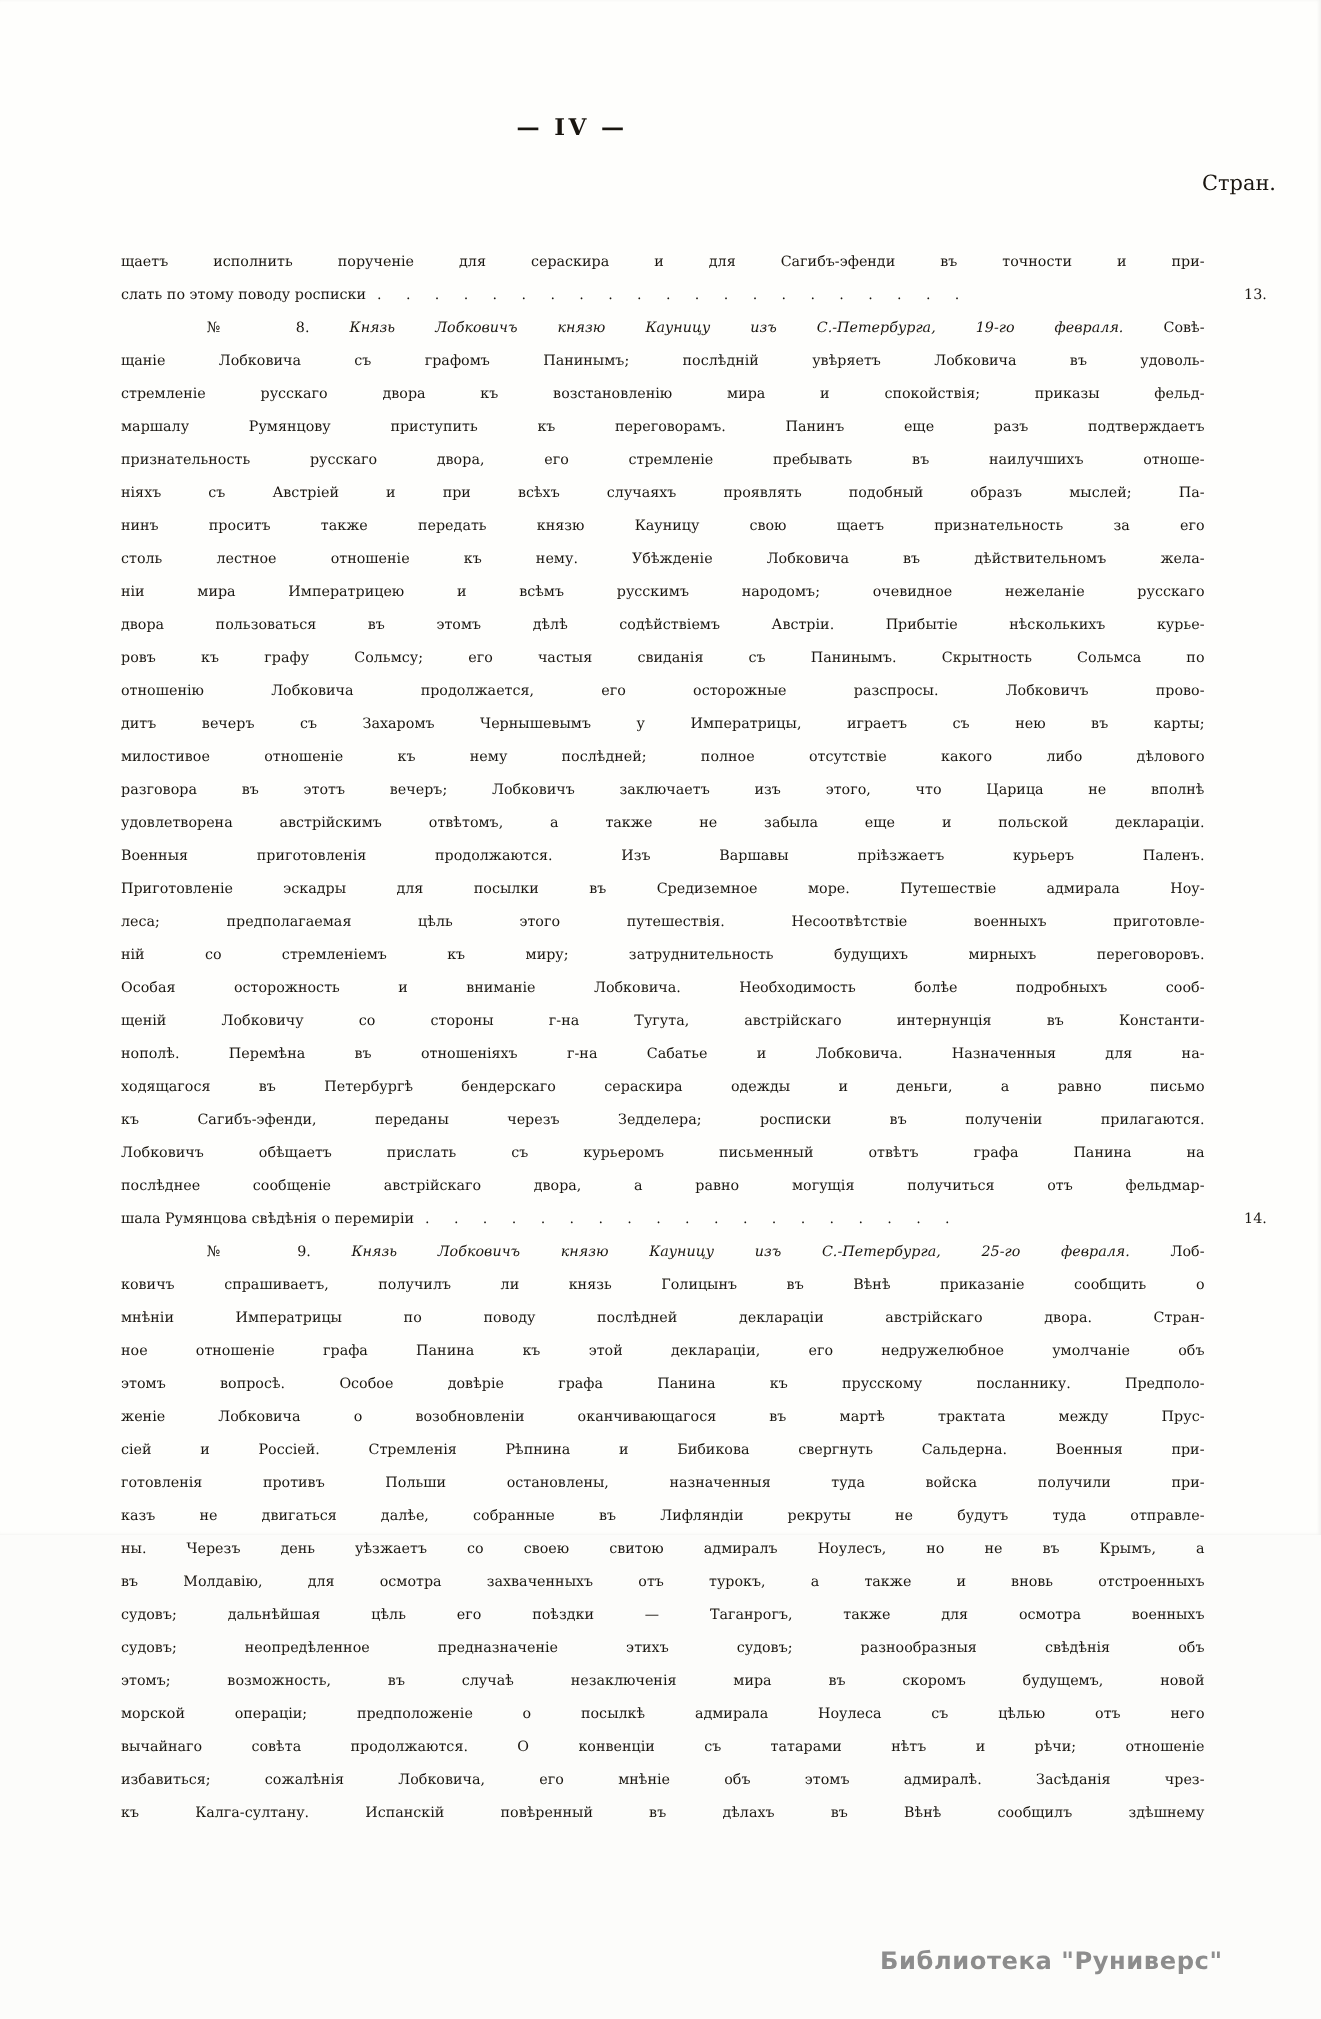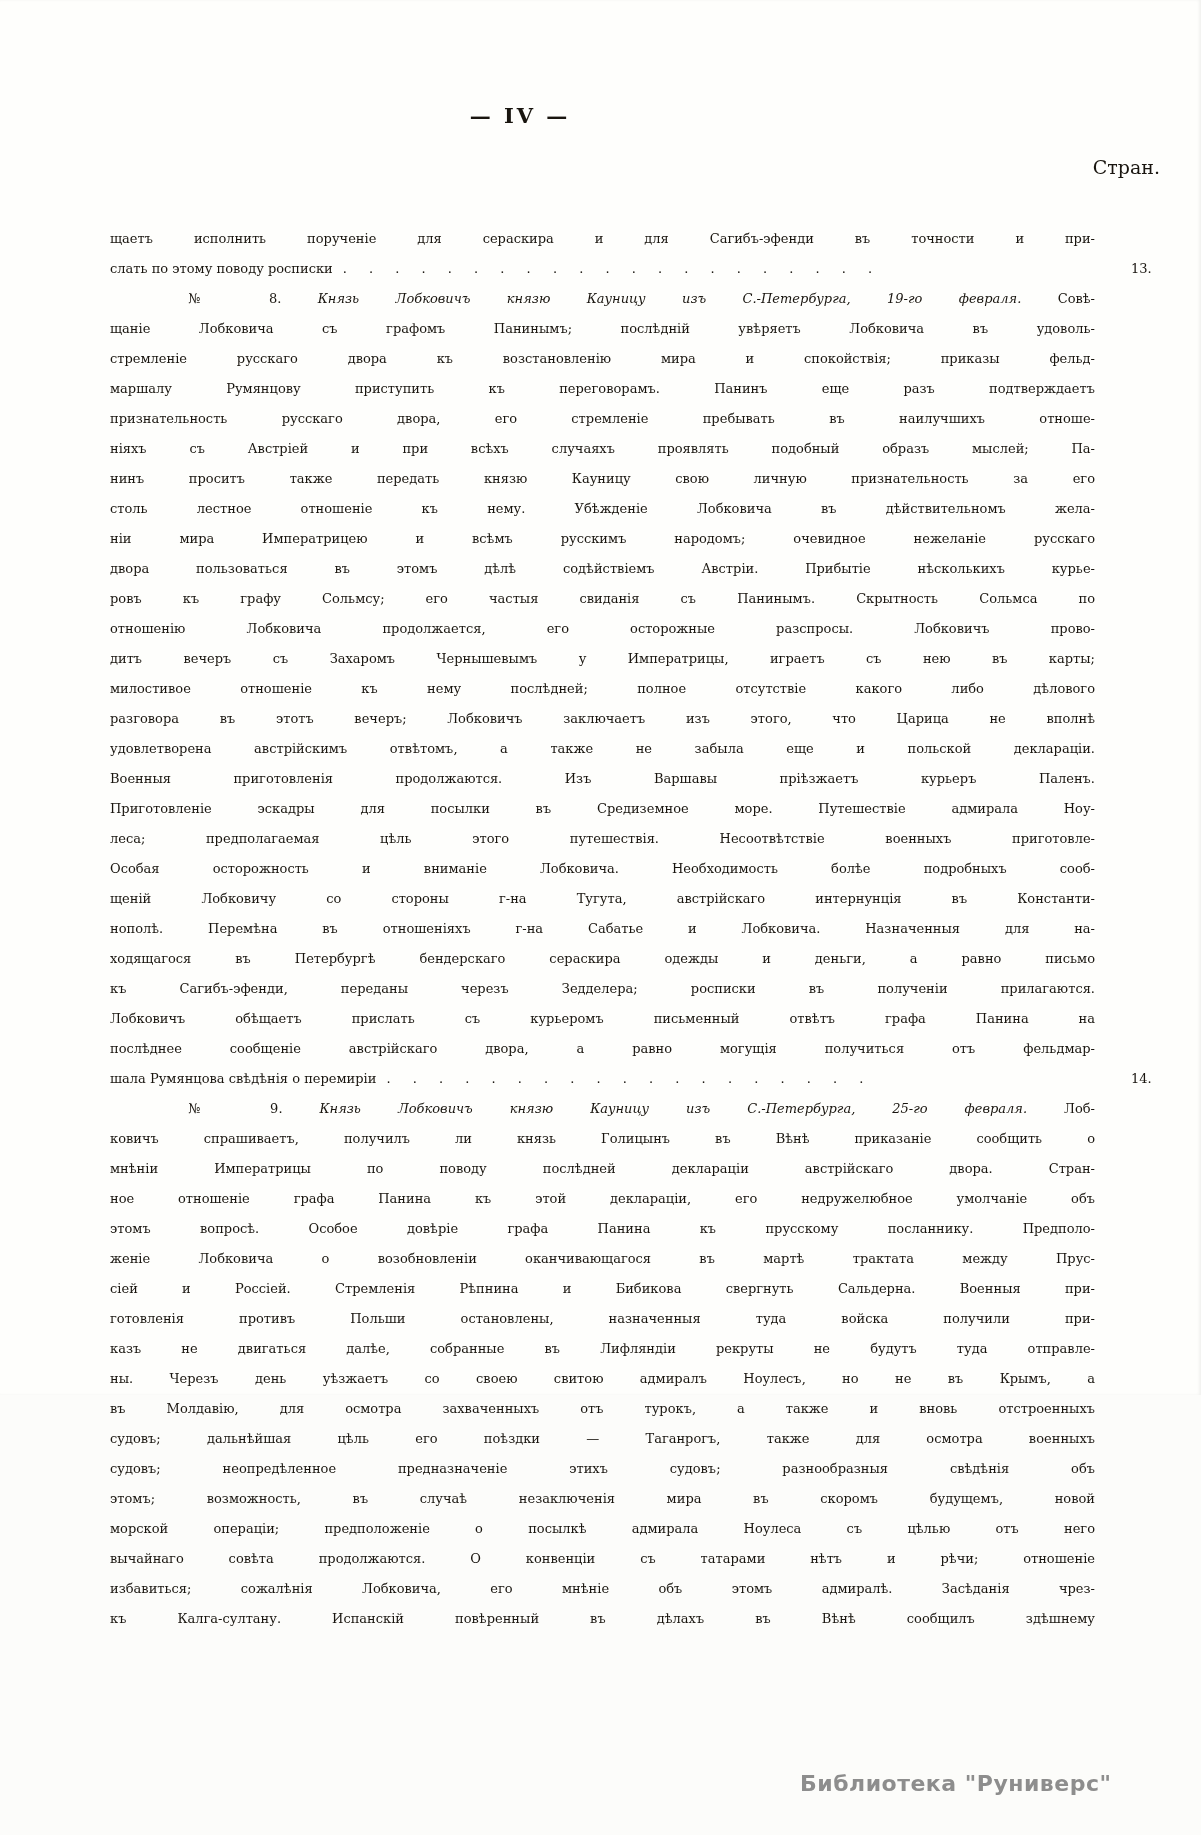--- a/index.html
+++ b/index.html
@@ -70,33 +70,34 @@
     <div class="line indent">
       <span>№ 8.</span>
       <span class="it">Князь Лобковичъ князю Кауницу изъ С.-Петербурга, 19-го февраля.</span>
       <span>Совѣ-</span>
     </div>
     <div class="line">щаніе Лобковича съ графомъ Панинымъ; послѣдній увѣряетъ Лобковича въ удоволь-</div>
     <div class="line">стремленіе русскаго двора къ возстановленію мира и спокойствія; приказы фельд-</div>
     <div class="line">маршалу Румянцову приступить къ переговорамъ. Панинъ еще разъ подтверждаетъ</div>
     <div class="line">признательность русскаго двора, его стремленіе пребывать въ наилучшихъ отноше-</div>
     <div class="line">ніяхъ съ Австріей и при всѣхъ случаяхъ проявлять подобный образъ мыслей; Па-</div>
-    <div class="line">нинъ проситъ также передать князю Кауницу свою личную признательность за его</div>
+    <div class="line">нинъ проситъ также передать князю Кауницу свою щаетъ признательность за его</div>
     <div class="line">столь лестное отношеніе къ нему. Убѣжденіе Лобковича въ дѣйствительномъ жела-</div>
     <div class="line">ніи мира Императрицею и всѣмъ русскимъ народомъ; очевидное нежеланіе русскаго</div>
     <div class="line">двора пользоваться въ этомъ дѣлѣ содѣйствіемъ Австріи. Прибытіе нѣсколькихъ курье-</div>
     <div class="line">ровъ къ графу Сольмсу; его частыя свиданія съ Панинымъ. Скрытность Сольмса по</div>
     <div class="line">отношенію Лобковича продолжается, его осторожные разспросы. Лобковичъ прово-</div>
     <div class="line">дитъ вечеръ съ Захаромъ Чернышевымъ у Императрицы, играетъ съ нею въ карты;</div>
     <div class="line">милостивое отношеніе къ нему послѣдней; полное отсутствіе какого либо дѣлового</div>
     <div class="line">разговора въ этотъ вечеръ; Лобковичъ заключаетъ изъ этого, что Царица не вполнѣ</div>
     <div class="line">удовлетворена австрійскимъ отвѣтомъ, а также не забыла еще и польской деклараціи.</div>
     <div class="line">Военныя приготовленія продолжаются. Изъ Варшавы пріѣзжаетъ курьеръ Паленъ.</div>
     <div class="line">Приготовленіе эскадры для посылки въ Средиземное море. Путешествіе адмирала Ноу-</div>
     <div class="line">леса; предполагаемая цѣль этого путешествія. Несоотвѣтствіе военныхъ приготовле-</div>
+    <div class="line">ній со стремленіемъ къ миру; затруднительность будущихъ мирныхъ переговоровъ.</div>
     <div class="line">Особая осторожность и вниманіе Лобковича. Необходимость болѣе подробныхъ сооб-</div>
     <div class="line">щеній Лобковичу со стороны г-на Тугута, австрійскаго интернунція въ Константи-</div>
     <div class="line">нополѣ. Перемѣна въ отношеніяхъ г-на Сабатье и Лобковича. Назначенныя для на-</div>
     <div class="line">ходящагося въ Петербургѣ бендерскаго сераскира одежды и деньги, а равно письмо</div>
     <div class="line">къ Сагибъ-эфенди, переданы черезъ Зедделера; росписки въ полученіи прилагаются.</div>
     <div class="line">Лобковичъ обѣщаетъ прислать съ курьеромъ письменный отвѣтъ графа Панина на</div>
     <div class="line">послѣднее сообщеніе австрійскаго двора, а равно могущія получиться отъ фельдмар-</div>
     <div class="line flat">
       <span>шала Румянцова свѣдѣнія о перемиріи</span><span class="dots">. . . . . . . . . . . . . . . . . . .</span>
       <span class="pageref">14.</span>

